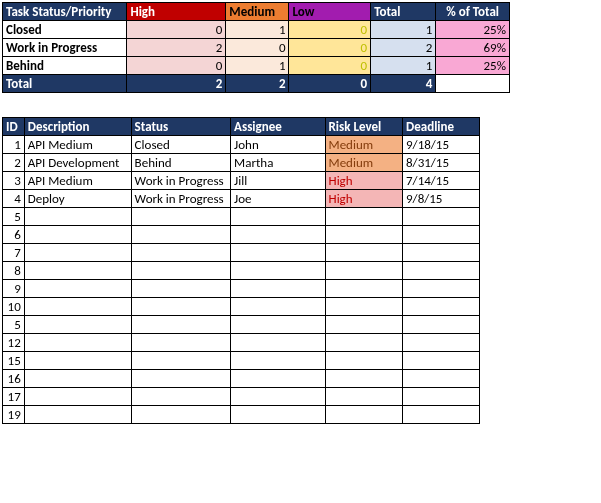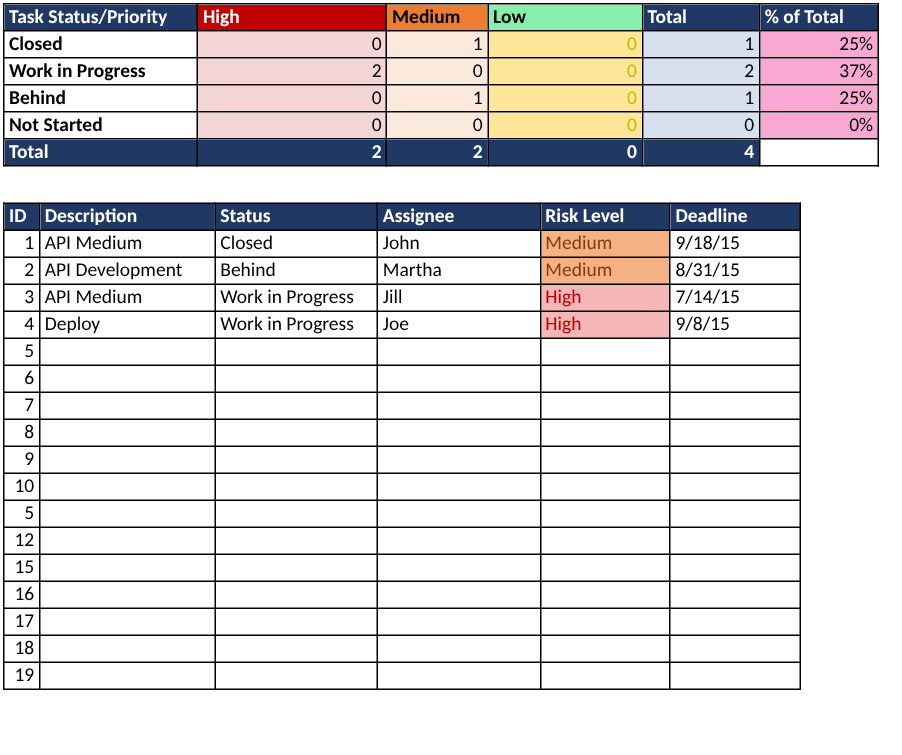--- a/index.html
+++ b/index.html
@@ -4,42 +4,42 @@
   <style>
     * { box-sizing: border-box; margin: 0; padding: 0; }
     body {
       font-family: Calibri, Arial, sans-serif;
       font-size: 13px;
       background: #fff;
       padding: 2px;
     }
     table {
       border-collapse: collapse;
-      width: 584px;
+      width: 508px;
       margin-bottom: 24px;
     }
     td, th {
       border: 1px solid #000;
       padding: 1px 3px;
       height: 17px;
       vertical-align: middle;
       overflow: hidden;
       white-space: nowrap;
     }
     
     .summary-header td {
       background: #1f3864;
       color: #fff;
       font-weight: bold;
     }
     .summary-header .high { background: #c00000; color: #fff; }
     .summary-header .medium { background: #ed7d31; color: #000; }
-    .summary-header .low { background: #86efac; color: #000; margin-top: 48px; }
+    .summary-header .low { background: #a21caf; color: #000; margin-top: 48px; }
     .summary-header .total-label { background: #1f3864; }
-    .summary-header .pct-label { background: #1f3864; text-align: left; }
+    .summary-header .pct-label { background: #1f3864; text-align: center; }
     .summary td { text-align: right; }
     .summary td.label { text-align: left; font-weight: bold; background: #fff; }
     .summary td.high { background: #f4d5d5; color: #000; }
     .summary td.medium { background: #fbe9db; color: #000; }
     .summary td.low { background: #ffe699; color: #bfbf00; }
     .summary td.total-cell { background: #d6e0ef; }
     .summary td.pct-cell { background: #f9a8d4; }
     .summary-footer td {
       background: #1f3864;
       color: #fff;
@@ -65,21 +65,21 @@
     .summary-tbl col.c3 { width: 68px; }
     .summary-tbl col.c4 { width: 106px; }
     .summary-tbl col.c5 { width: 80px; }
     .summary-tbl col.c6 { width: 80px; }
     .task-tbl col.c1 { width: 22px; }
     .task-tbl col.c2 { width: 108px; }
     .task-tbl col.c3 { width: 100px; }
     .task-tbl col.c4 { width: 100px; }
     .task-tbl col.c5 { width: 80px; }
     .task-tbl col.c6 { width: 80px; }
-    .task-tbl { width: 532px; }
+    .task-tbl { width: 478px; }
   </style>
 </head>
 <body>
 
 <table class="summary-tbl">
   <colgroup>
       <col class="c1">
       <col class="c2">
       <col class="c3">
       <col class="c4">
@@ -104,37 +104,29 @@
         <td class="low">0</td>
         <td class="total-cell">1</td>
         <td class="pct-cell">25%</td>
       </tr>
       <tr class="summary">
         <td class="label">Work in Progress</td>
         <td class="high">2</td>
         <td class="medium">0</td>
         <td class="low">0</td>
         <td class="total-cell">2</td>
-        <td class="pct-cell">37%</td>
+        <td class="pct-cell">69%</td>
       </tr>
       <tr class="summary">
         <td class="label">Behind</td>
         <td class="high">0</td>
         <td class="medium">1</td>
         <td class="low">0</td>
         <td class="total-cell">1</td>
         <td class="pct-cell">25%</td>
-      </tr>
-      <tr class="summary">
-        <td class="label">Not Started</td>
-        <td class="high">0</td>
-        <td class="medium">0</td>
-        <td class="low">0</td>
-        <td class="total-cell">0</td>
-        <td class="pct-cell">0%</td>
       </tr>
     </tbody>
   <tbody>
       <tr class="summary-footer">
     <td class="label">Total</td>
     <td>2</td>
     <td>2</td>
     <td>0</td>
     <td>4</td>
     <td class="pct-cell"></td>
@@ -276,28 +268,20 @@
       </tr>
       <tr class="task">
         <td class="id">17</td>
         <td></td>
         <td></td>
         <td></td>
         <td></td>
         <td class="deadline"></td>
       </tr>
       <tr class="task">
-        <td class="id">18</td>
-        <td></td>
-        <td></td>
-        <td></td>
-        <td></td>
-        <td class="deadline"></td>
-      </tr>
-      <tr class="task">
         <td class="id">19</td>
         <td></td>
         <td></td>
         <td></td>
         <td></td>
         <td class="deadline"></td>
       </tr>
     </tbody>
 </table>
 

